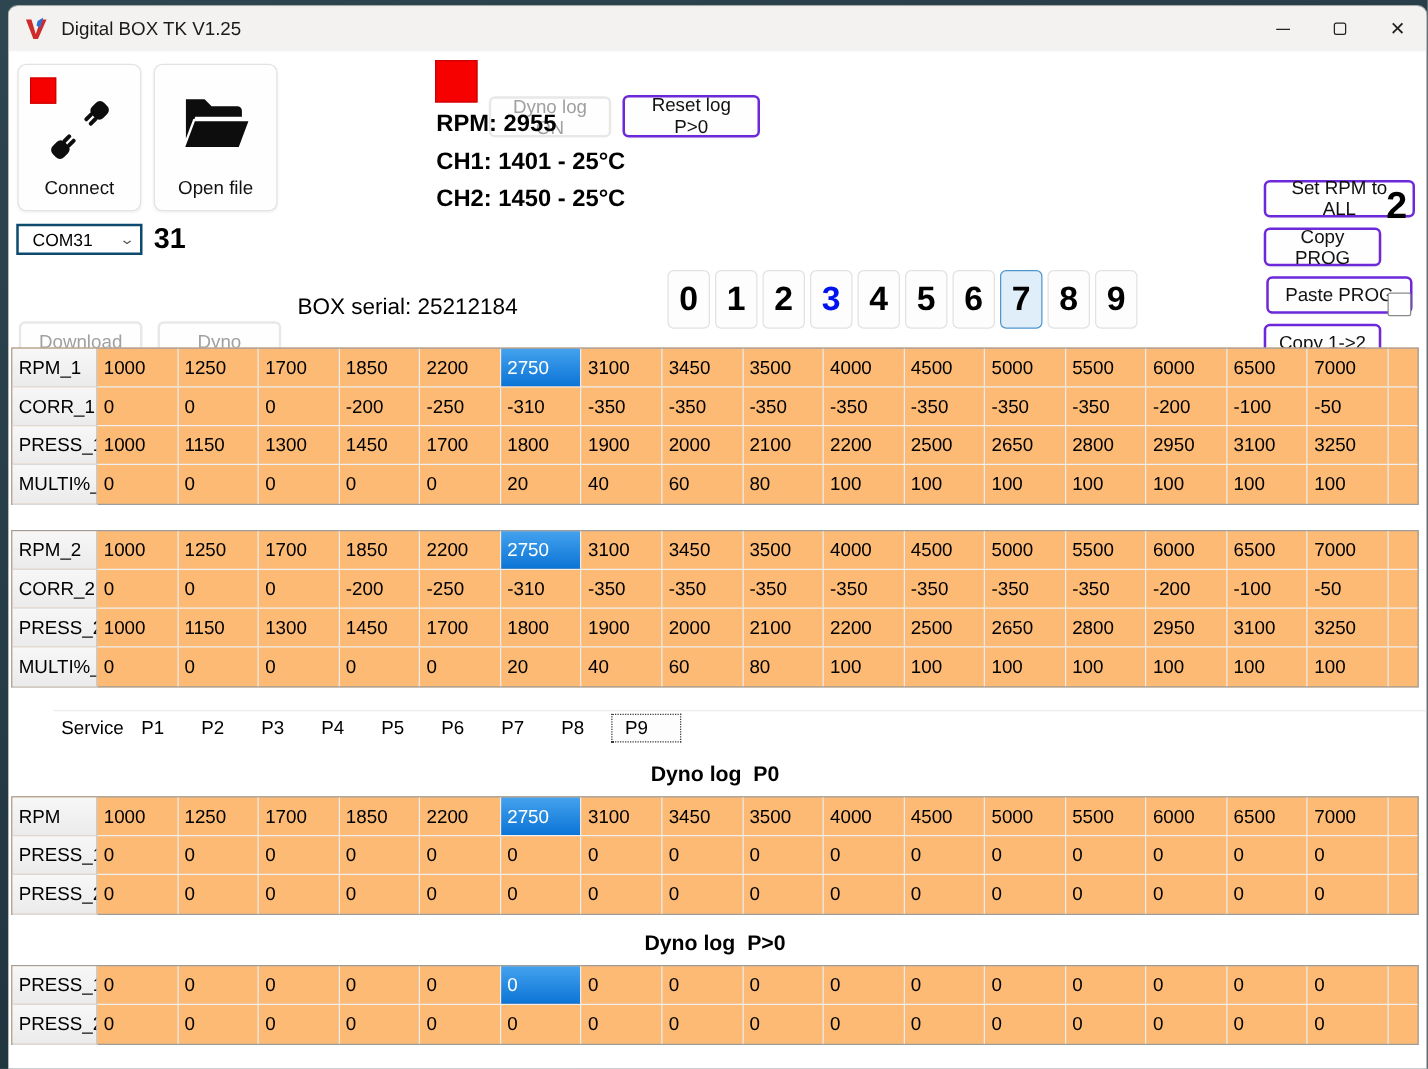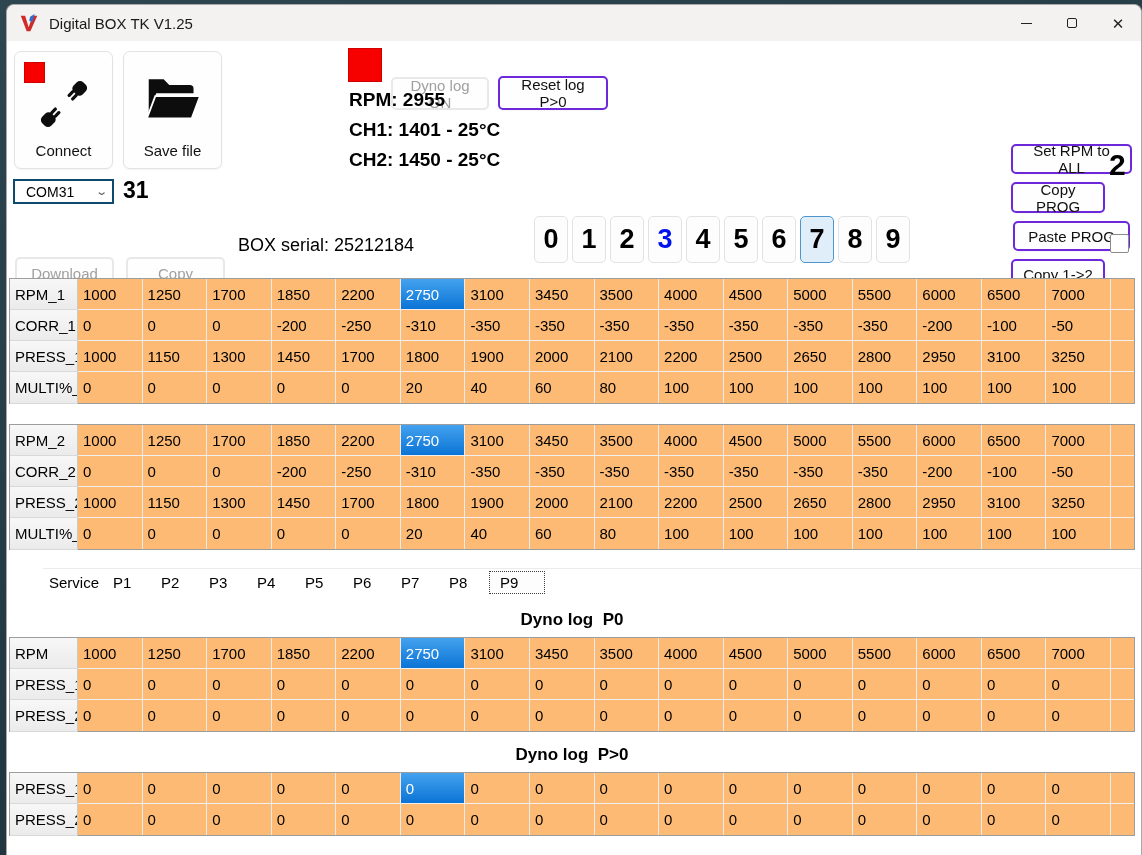--- a/index.html
+++ b/index.html
@@ -123,21 +123,21 @@
       </g>
     </svg>
     <span class="blabel">Connect</span>
   </div>
 
   <div class="bigbtn" id="btn-open">
     <svg width="60" height="56" viewBox="0 0 64 60">
       <path d="M6 10 h16 l6 6 h22 a4 4 0 0 1 4 4 v5 H14 L6 48 Z" fill="#0d0d0d"></path>
       <path d="M13 28 h48 l-9 24 H4 Z" fill="#0d0d0d" stroke="#fff" stroke-width="2"></path>
     </svg>
-    <span class="blabel">Save file</span>
+    <span class="blabel">Open file</span>
   </div>
 
 
   <div class="dyno-indicator"></div>
   <button class="btn disabled" id="btn-dynolog">Dyno log ON</button>
   <button class="btn" id="btn-resetlog">Reset log P&gt;0</button>
   <div class="statline" id="line-rpm">RPM: 2955</div>
   <div class="statline" id="line-ch1">CH1: 1401 - 25°C</div>
   <div class="statline" id="line-ch2">CH2: 1450 - 25°C</div>
 
@@ -148,21 +148,21 @@
   <button class="btn" id="btn-copy12">Copy 1-&gt;2</button>
   <div class="checkbox"></div>
 
   <div class="combo">
     <span>COM31</span>
     <span class="chev">⌄</span>
   </div>
   <div class="com-num">31</div>
 
   <button class="btn disabled" id="btn-download">Download</button>
-  <button class="btn disabled" id="btn-send">Copy</button>
+  <button class="btn disabled" id="btn-send">Dyno</button>
   <div class="serial">BOX serial: 25212184</div>
 
   <div class="keypad">
       <button class="digit">0</button>
       <button class="digit">1</button>
       <button class="digit">2</button>
       <button class="digit blue">3</button>
       <button class="digit">4</button>
       <button class="digit">5</button>
       <button class="digit">6</button>

